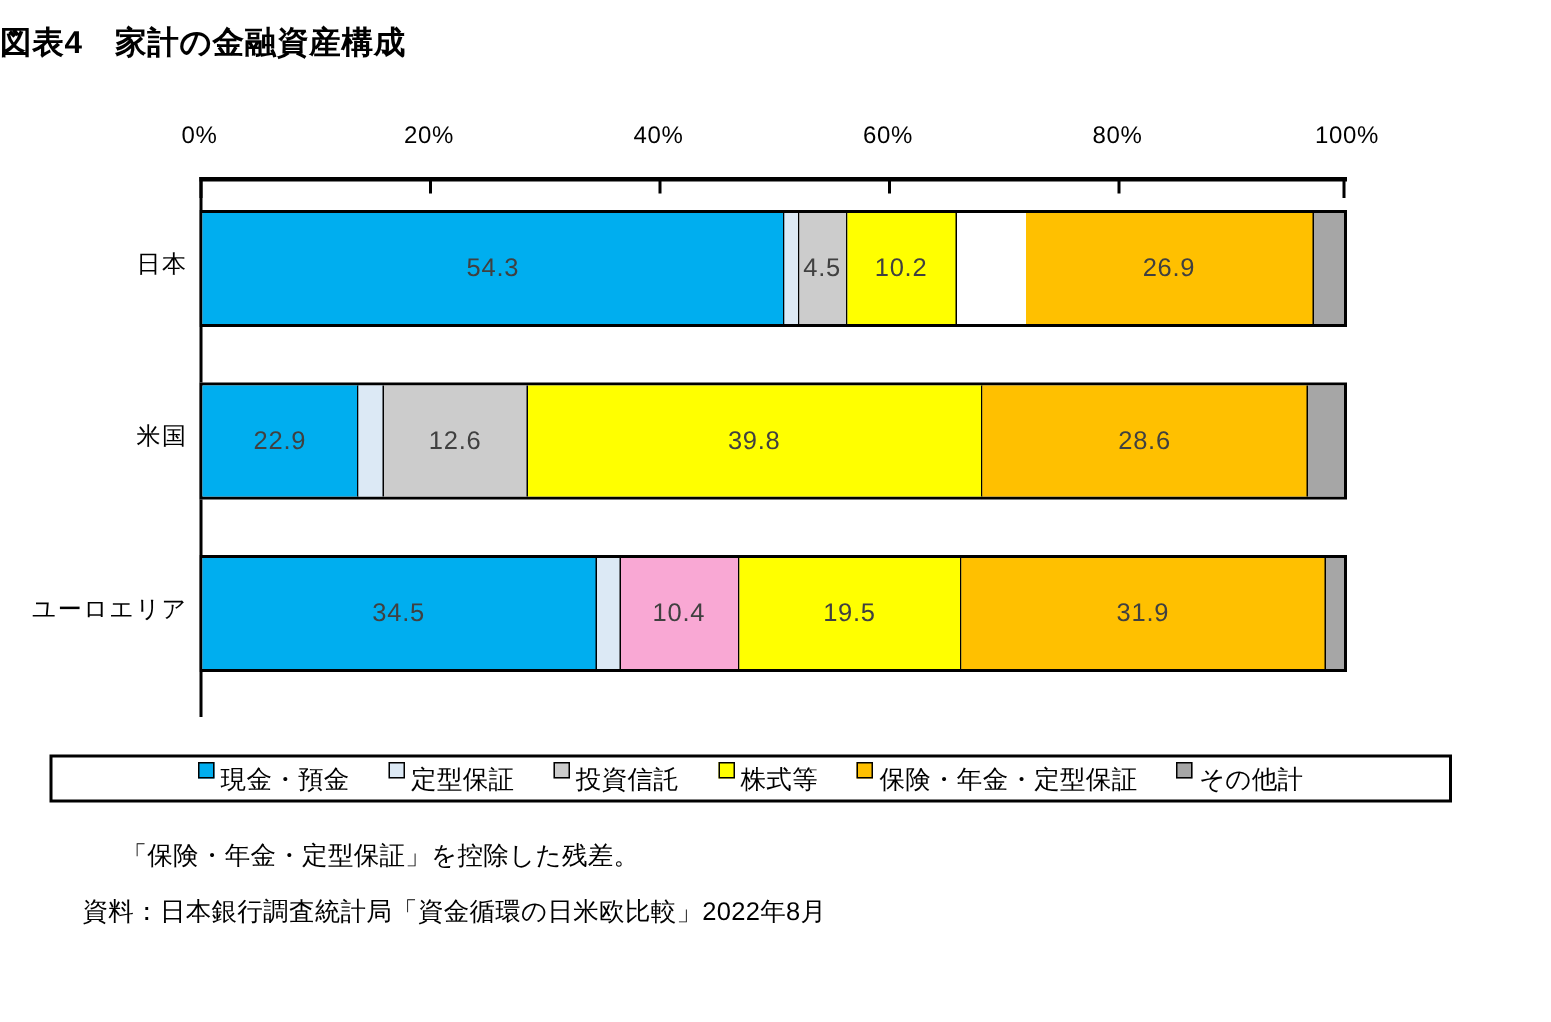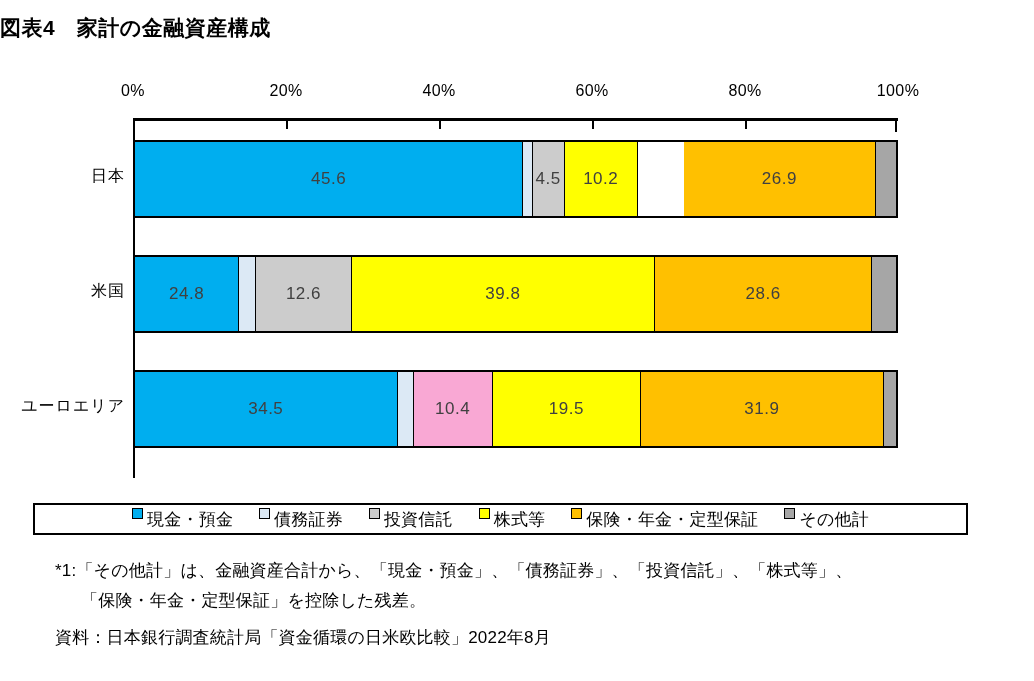--- a/index.html
+++ b/index.html
@@ -197,37 +197,37 @@
       <div class="axis-tick" style="left: 306px;"></div>
       <div class="axis-tick" style="left: 459px;"></div>
       <div class="axis-tick" style="left: 612px;"></div>
       <div class="axis-tick edge-right" style="left: 762px;"></div>
     </div>
 </div>
 
 <div id="bars-container">
     <div class="bar-row" style="top: 140px;">
       <div class="seg" style="width: 54.3%; background: rgb(0, 174, 239);">
-        <span class="seg-label">45.6</span>
+        <span class="seg-label">54.3</span>
       </div>
       <div class="seg" style="width: 1.3%; background: rgb(220, 233, 245);"></div>
       <div class="seg" style="width: 4.5%; background: rgb(204, 204, 204);">
         <span class="seg-label">4.5</span>
       </div>
       <div class="seg" style="width: 10.2%; background: rgb(255, 255, 0);">
         <span class="seg-label">10.2</span>
       </div>
       <div class="seg" style="width: 26.9%; background: rgb(255, 192, 0); margin-left: 46px;">
         <span class="seg-label">26.9</span>
       </div>
       <div class="seg" style="width: 2.8%; background: rgb(166, 166, 166);"></div>
     </div>
     <div class="bar-row" style="top: 255px;">
       <div class="seg" style="width: 13.7%; background: rgb(0, 174, 239);">
-        <span class="seg-label">24.8</span>
+        <span class="seg-label">22.9</span>
       </div>
       <div class="seg" style="width: 2.2%; background: rgb(220, 233, 245);"></div>
       <div class="seg" style="width: 12.6%; background: rgb(204, 204, 204);">
         <span class="seg-label">12.6</span>
       </div>
       <div class="seg" style="width: 39.8%; background: rgb(255, 255, 0);">
         <span class="seg-label">39.8</span>
       </div>
       <div class="seg" style="width: 28.6%; background: rgb(255, 192, 0);">
         <span class="seg-label">28.6</span>
@@ -252,37 +252,36 @@
     </div>
   </div>
 
 <div id="legend">
     <div class="legend-item">
       <span class="legend-swatch" style="background: rgb(0, 174, 239);"></span>
       <span class="legend-text">現金・預金</span>
     </div>
     <div class="legend-item">
       <span class="legend-swatch" style="background: rgb(220, 233, 245);"></span>
-      <span class="legend-text">債務証券</span>
+      <span class="legend-text">定型保証</span>
     </div>
     <div class="legend-item">
       <span class="legend-swatch" style="background: rgb(204, 204, 204);"></span>
       <span class="legend-text">投資信託</span>
     </div>
     <div class="legend-item">
       <span class="legend-swatch" style="background: rgb(255, 255, 0);"></span>
       <span class="legend-text">株式等</span>
     </div>
     <div class="legend-item">
       <span class="legend-swatch" style="background: rgb(255, 192, 0);"></span>
       <span class="legend-text">保険・年金・定型保証</span>
     </div>
     <div class="legend-item">
       <span class="legend-swatch" style="background: rgb(166, 166, 166);"></span>
       <span class="legend-text">その他計</span>
     </div>
   </div>
 
 <div id="footnotes">
-  <div class="note-line">*1:「その他計」は、金融資産合計から、「現金・預金」、「債務証券」、「投資信託」、「株式等」、</div>
   <div class="note-line note-indent">「保険・年金・定型保証」を控除した残差。</div>
   <div id="source-line">資料：日本銀行調査統計局「資金循環の日米欧比較」2022年8月</div>
 </div>
 
 </body></html>

